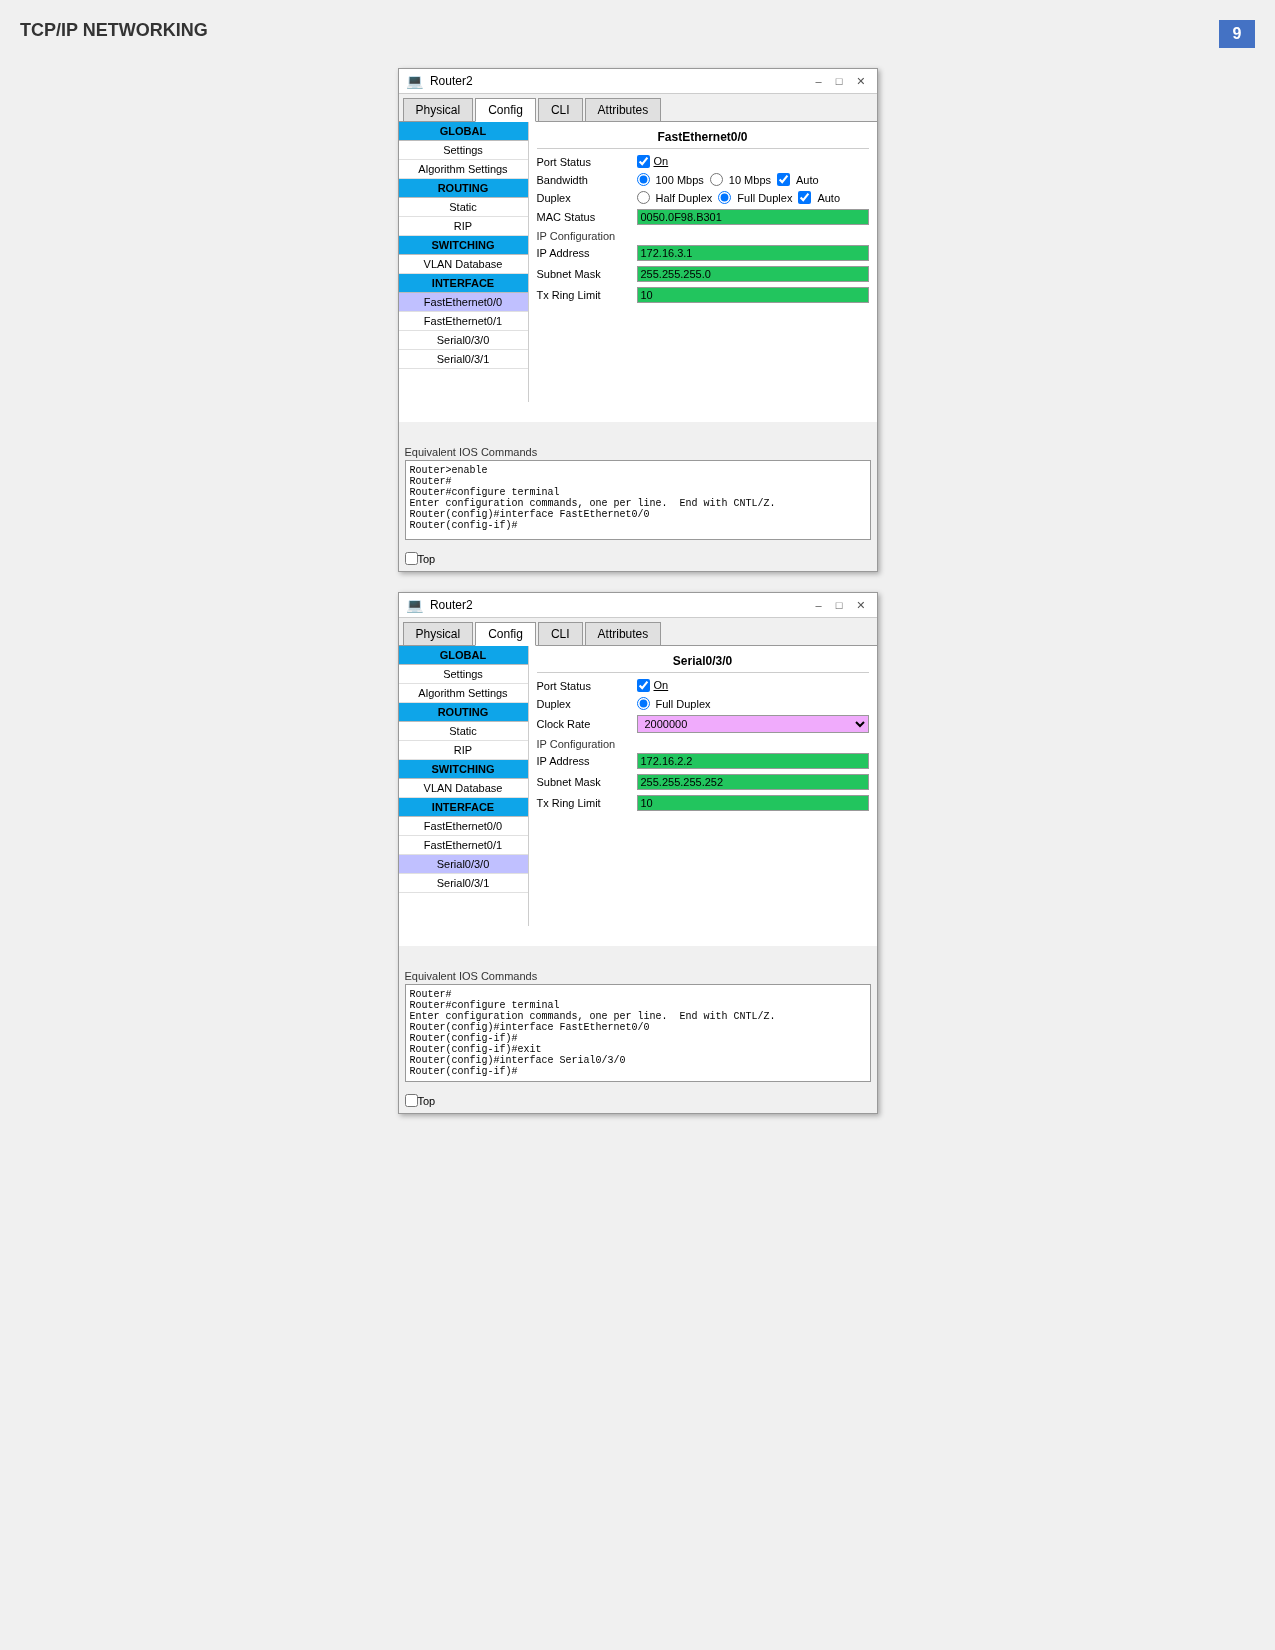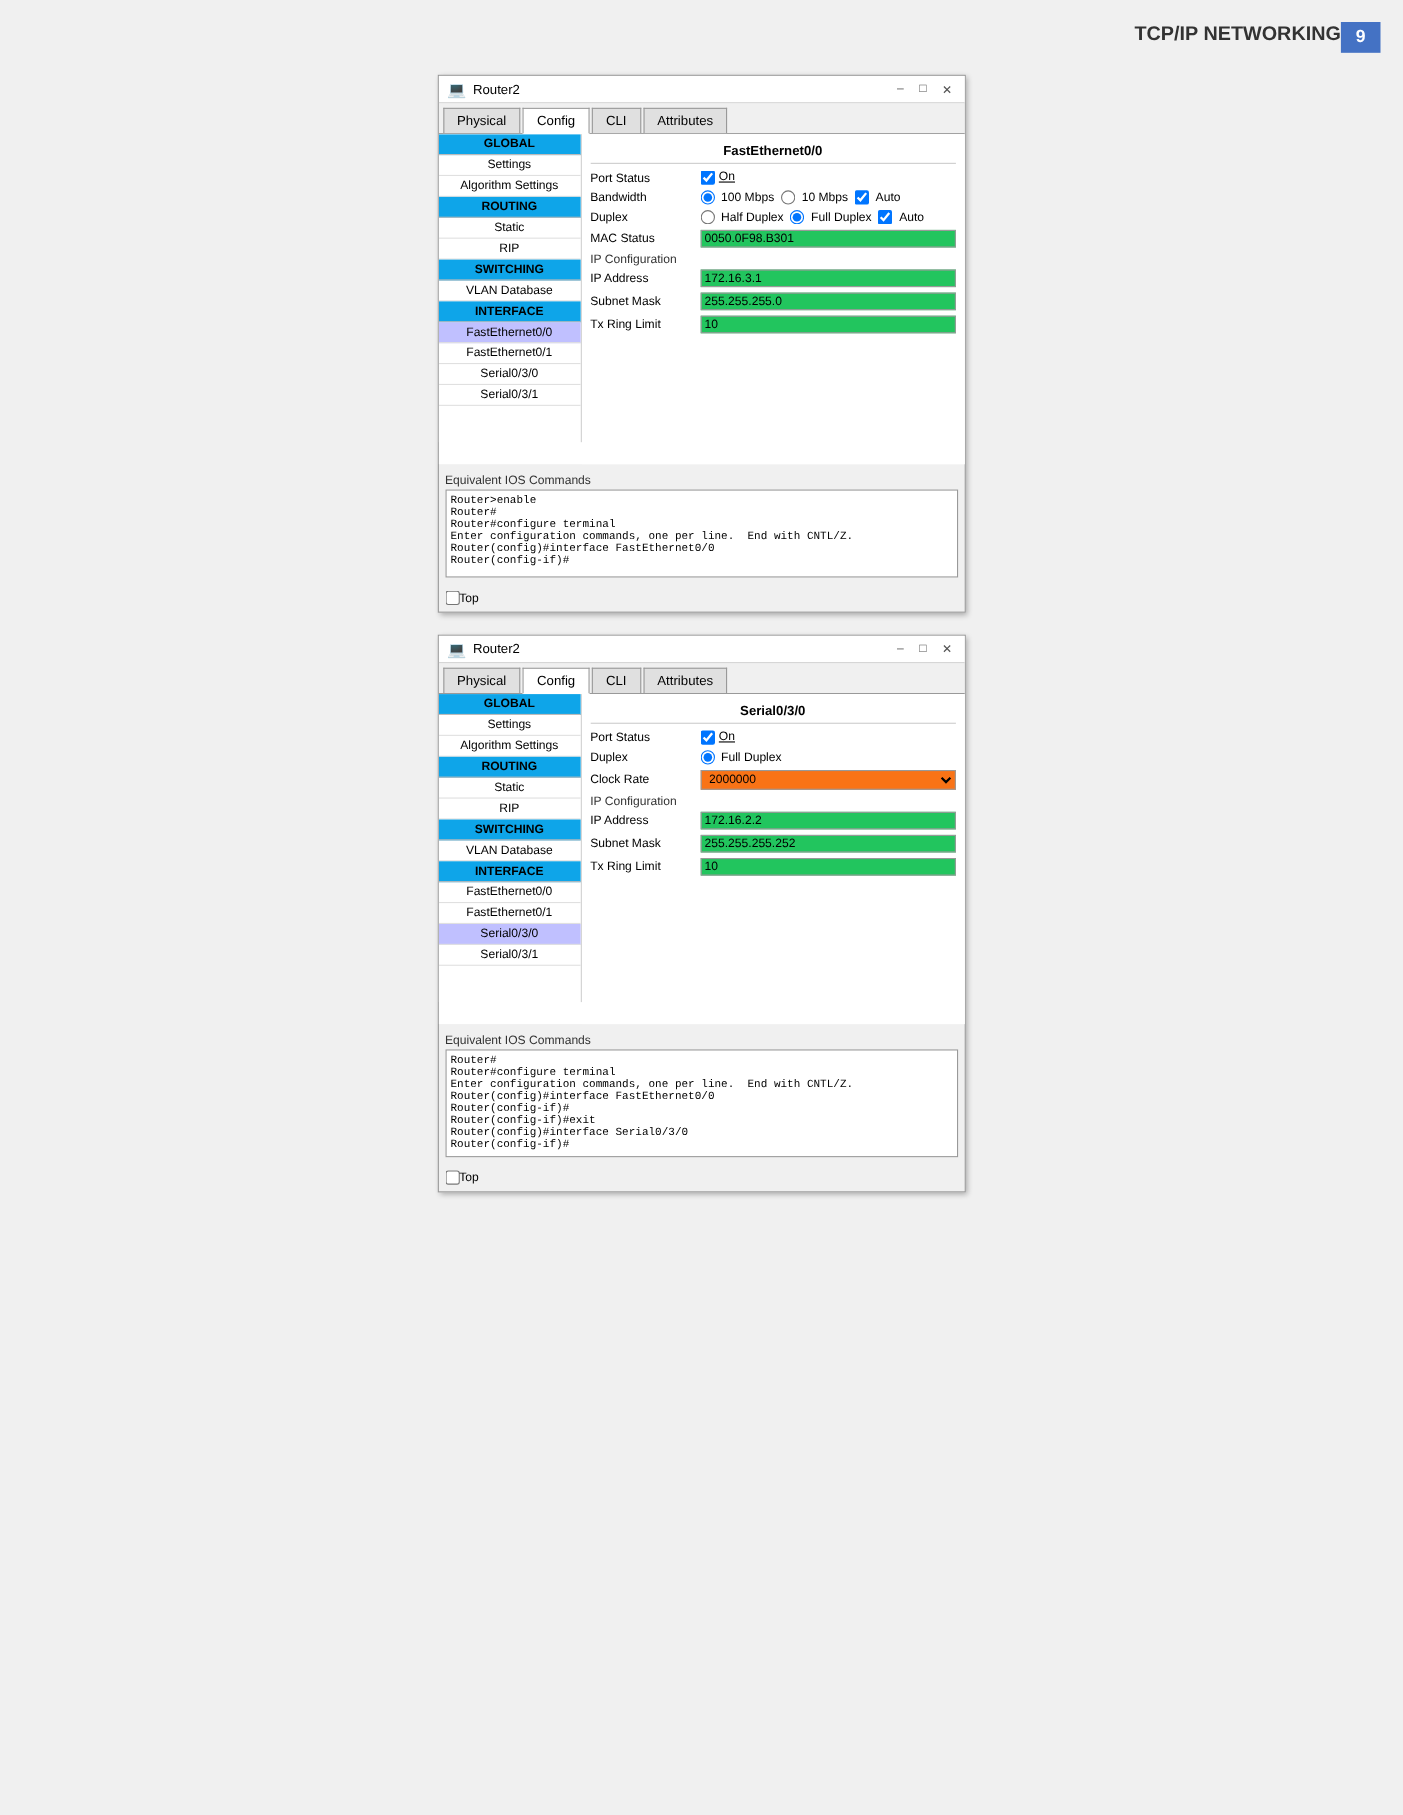--- a/index.html
+++ b/index.html
@@ -5,21 +5,21 @@
     * { box-sizing: border-box; margin: 0; padding: 0; }
     body {
       background: #f0f0f0;
       font-family: Arial, sans-serif;
       font-size: 12px;
       color: #000;
       padding: 20px;
     }
     .page-header {
       display: flex;
-      justify-content: flex-end;
+      justify-content: space-between;
       align-items: flex-start;
       margin-bottom: 20px;
     }
     .page-title {
       font-size: 18px;
       font-weight: bold;
       color: #333;
     }
     .page-number-box {
       background: #4472c4;
@@ -176,21 +176,21 @@
       font-size: 11px;
     }
     .section-label {
       font-size: 11px;
       margin: 4px 0 3px 0;
       color: #333;
     }
 
     
     .ios-section {
-      margin-top: 3px;
+      margin-top: 18px;
       padding: 6px;
     }
     .ios-label {
       font-size: 11px;
       color: #333;
       margin-bottom: 2px;
     }
     .ios-commands {
       background: white;
       border: 1px solid #999;
@@ -210,21 +210,21 @@
       align-items: center;
       gap: 0;
       font-size: 11px;
     }
 
     
     .field-select {
       font-size: 11px;
       border: 1px solid #999;
       padding: 1px 3px;
-      background: #f97316;
+      background: #f0abfc;
       width: 100%;
     }
   </style>
 </head>
 <body>
 
 <div class="page-header">
   <h1 class="page-title">TCP/IP NETWORKING</h1>
   <div class="page-number-box">9</div>
 </div>

